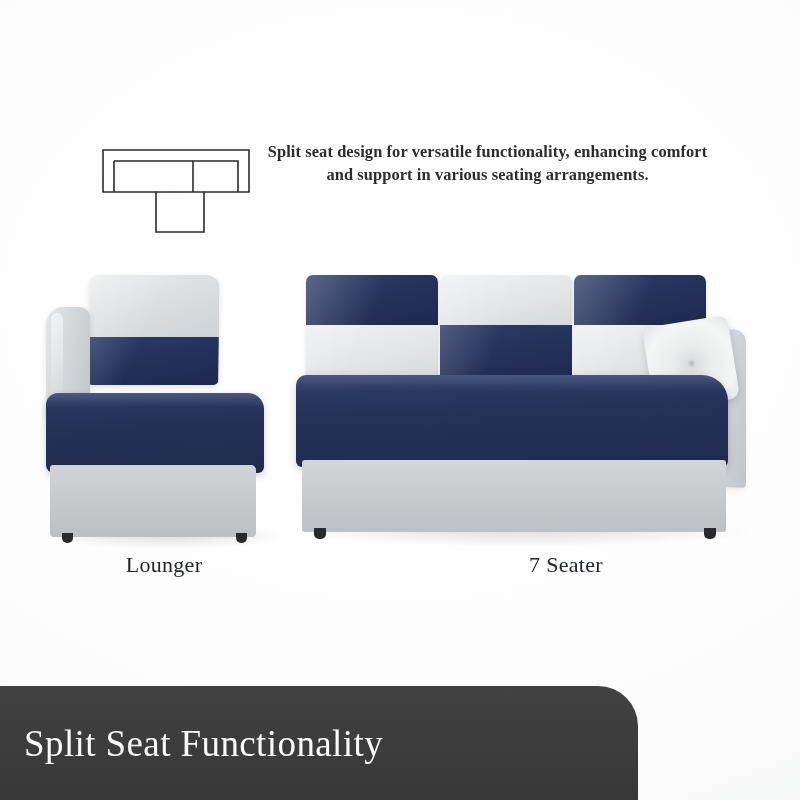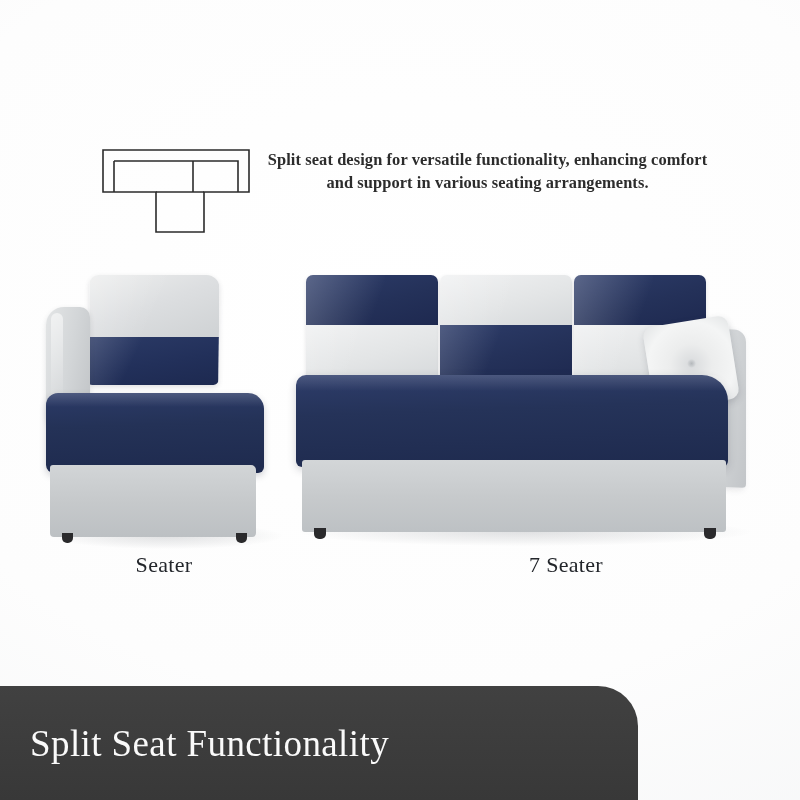--- a/index.html
+++ b/index.html
@@ -25,21 +25,20 @@
     position:absolute; left:100px; top:10px; width:152px; height:92px;
   }
   #headline-text {
     position:absolute; left:265px; top:8px; width:445px;
     text-align:center;
     font-size:16.4px;
     font-weight:700;
     line-height:1.42;
     color:#2c2c2c;
     letter-spacing:.1px;
-    margin-top:8px;
   }
 
   
   #products { position:absolute; left:0; top:255px; width:800px; height:340px; }
 
   .floor-shadow {
     position:absolute;
     border-radius:50%;
     background: radial-gradient(ellipse at center, rgba(120,124,130,.22) 0%, rgba(120,124,130,.09) 45%, rgba(255,255,255,0) 72%);
     pointer-events:none;
@@ -190,21 +189,21 @@
   #bottom-banner {
     position:absolute; left:0; top:686px; width:638px; height:114px;
     background: linear-gradient(180deg,#414141 0%,#3c3c3c 55%,#383838 100%);
     border-radius: 0 40px 0 0;
     display:flex; align-items:center;
   }
   #banner-title {
     color:#fafafa;
     font-size:37px;
     letter-spacing:.4px;
-    padding-left:30px;
+    padding-left:24px;
     white-space:nowrap;
   }
 </style>
 </head>
 <body>
 
 <div id="stage">
 
   <div id="info-row">
 
@@ -280,21 +279,21 @@
         <div class="tuft"></div>
       </div>
 
       <div class="s3-seat"></div>
       <div class="s3-base"></div>
       <div class="s3-foot" style="left:18px;"></div>
       <div class="s3-foot" style="left:408px;"></div>
     </div>
   </div>
 
-  <div class="caption" id="caption-lounger">Seater</div>
+  <div class="caption" id="caption-lounger">Lounger</div>
 
   <div class="caption" id="caption-3seater">7 Seater</div>
 
   <div id="bottom-banner">
     <div id="banner-title">Split Seat Functionality</div>
   </div>
 
 </div>
 
 </body></html>

